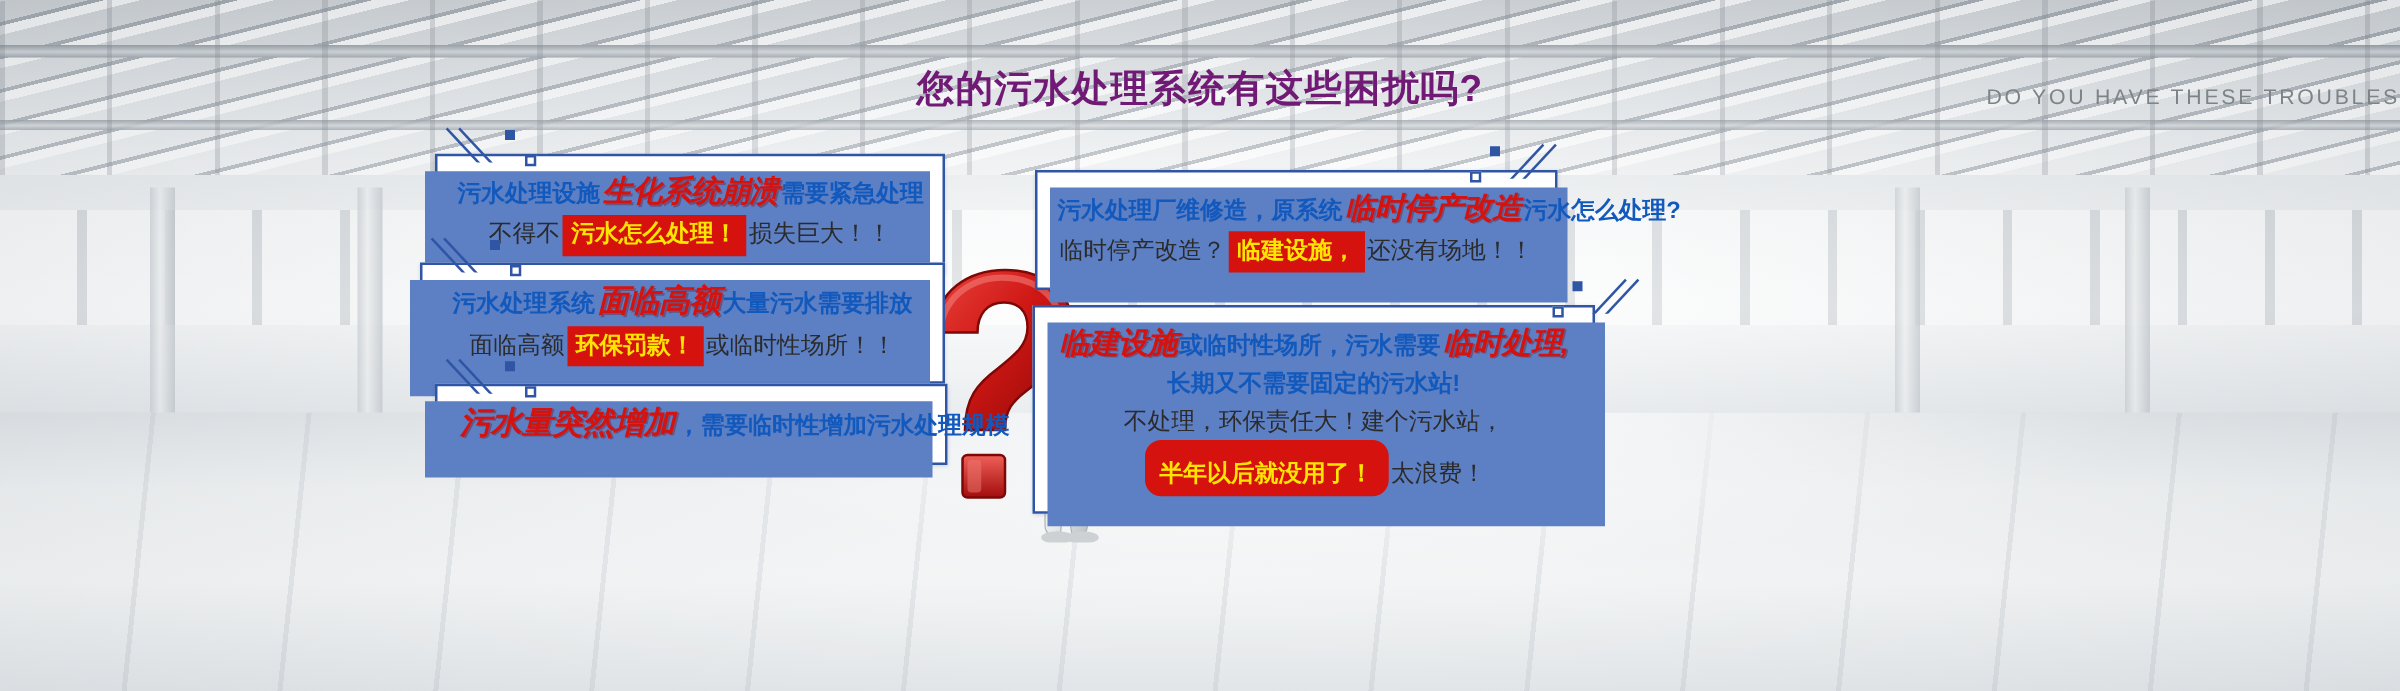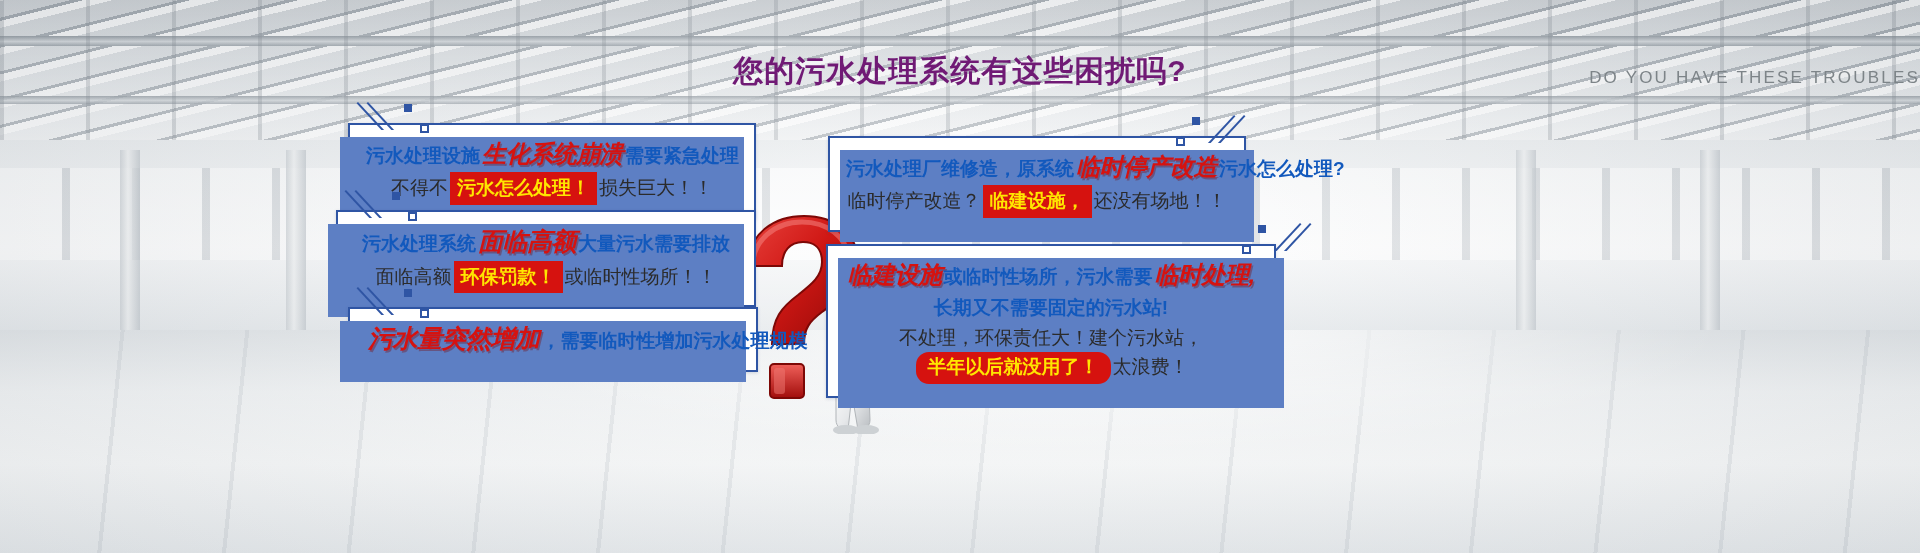--- a/index.html
+++ b/index.html
@@ -157,21 +157,21 @@
 
   
   .chip {
     display: inline-block;
     background: #d6120f; color: #ffe600;
     font-weight: bold;
     padding: 1px 7px 2px;
     margin: 0 2px;
     white-space: nowrap;
   }
-  .chip.round { border-radius: 13px; padding: 0 12px 2px; }
+  .chip.round { border-radius: 13px; padding: 13px 12px 2px; }
 
   
   #card-1 { left: 348px; top: 123px; width: 408px; }
   #card-2 { left: 336px; top: 210px; width: 420px; }
   #card-3 { left: 348px; top: 307px; width: 410px; }
   #card-4 { left: 828px; top: 136px; width: 418px; }
   #card-5 { left: 826px; top: 244px; width: 450px; }
 
   
   .figure { position: absolute; left: 730px; top: 212px; width: 180px; height: 220px; z-index: 4; }

